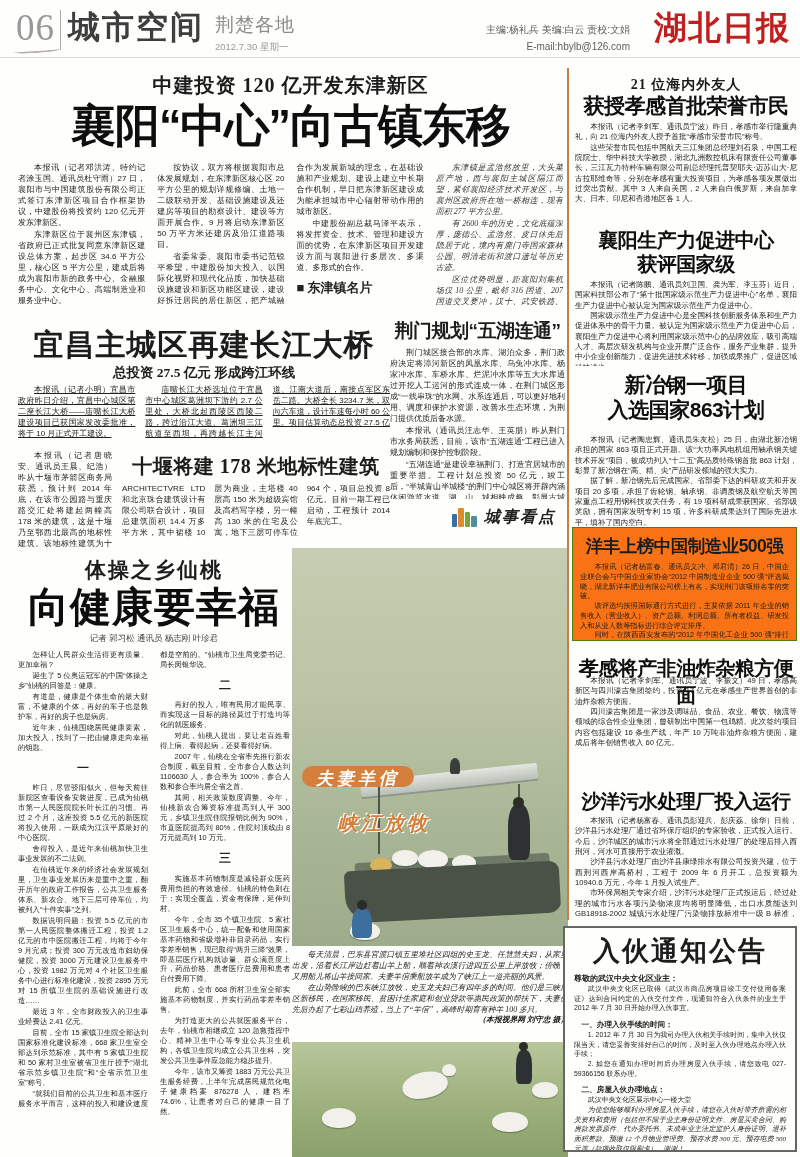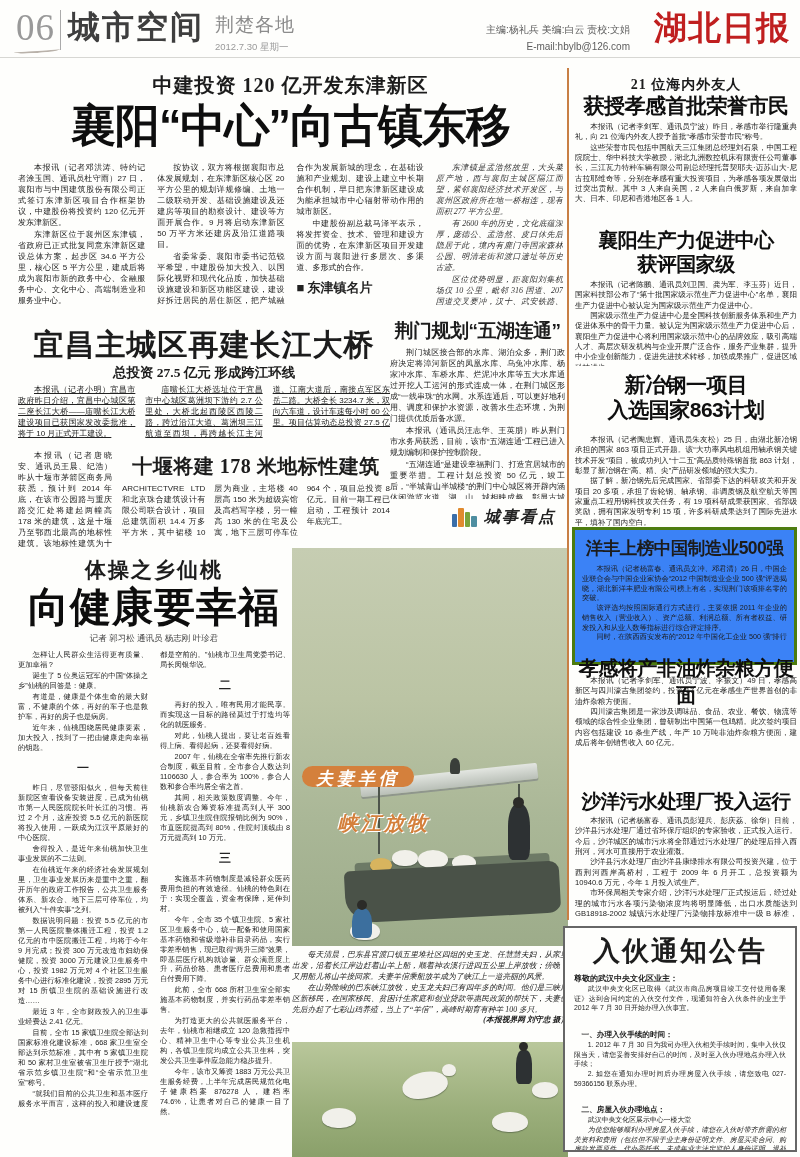--- a/index.html
+++ b/index.html
@@ -96,34 +96,34 @@
   .r-kicker { left:575px; width:222px; font-size:14px; font-weight:800; font-family:"Liberation Serif","DejaVu Serif",serif; letter-spacing:1px; }
   .r-head { left:575px; width:222px; font-weight:900; color:#0f0f0f; letter-spacing:-.5px; }
   .r-body { left:575px; width:222px; font-size:7.6px; line-height:1.36; overflow:hidden; }
   #a1-kicker { top:76px; }
   #a1-head { top:92px; font-size:21px; }
   #a1-body { top:122px; height:96px; }
   #a2-head { top:228px; font-size:20px; line-height:1.2; }
   #a2-body { top:280px; height:86px; }
   #a3-head { top:372px; font-size:21px; line-height:1.2; }
   #a3-body { top:435px; height:96px; }
-  #redbox { left:572px; top:527px; width:225px; height:138px; border:3px solid #4d7c0f; background:#3b82f6; padding:6px 7px 4px; }
+  #redbox { left:572px; top:527px; width:225px; height:114px; border:1px solid #4d7c0f; background:#f97316; padding:6px 7px 4px; }
   #rb-head { font-size:17.5px; font-weight:900; text-align:center; letter-spacing:-.5px; margin-bottom:4px; }
   #rb-body { font-size:7.2px; line-height:1.36; overflow:hidden; height:76px; }
   #a5-head { top:655px; font-size:20px; }
   #a5-body { top:676px; height:88px; }
   #a6-head { top:788px; font-size:19.5px; }
   #a6-body { top:816px; height:102px; }
 
   
   #notice { left:563px; top:926px; width:234px; height:226px; border:2px solid #666; padding:5px 9px 4px; overflow:hidden; background:#fefefc; }
   #nt-title { font-size:27px; font-weight:900; text-align:center; letter-spacing:2px; margin-bottom:4px; }
   .nt-sal { font-size:8px; font-weight:700; }
   .nt-p { font-size:6.9px; line-height:1.4; text-align:justify; }
-  .nt-h { font-size:7.6px; font-weight:700; text-indent:1em; margin-top:17px; }
+  .nt-h { font-size:7.6px; font-weight:700; text-indent:1em; margin-top:7px; }
   .nt-it { font-style:italic; font-family:"Liberation Serif","DejaVu Serif",serif; }
   #nt-phone { font-size:8.6px; font-weight:700; text-indent:0; margin-top:2px; }
 </style>
 </head>
 <body>
 
 <div id="page">
 
   <div>
     <div class="abs serif" id="page-num">06</div>

